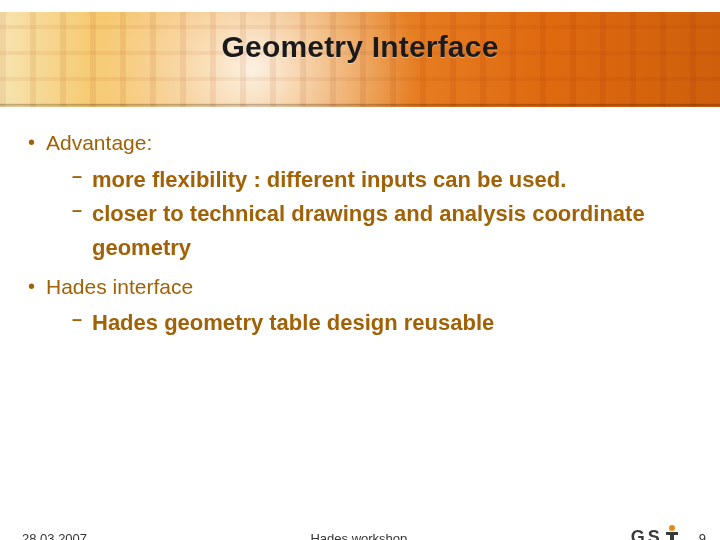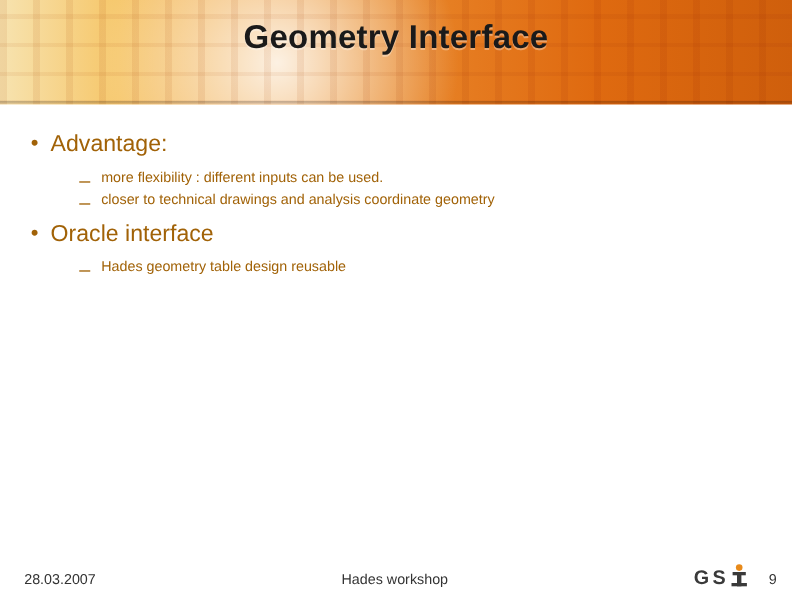--- a/index.html
+++ b/index.html
@@ -6,20 +6,21 @@
   html, body { width: 720px; height: 540px; font-family: Arial, Helvetica, sans-serif; background: #fff; overflow: hidden; }
   .slide { position: relative; width: 720px; height: 540px; }
   .banner {
     position: relative;
     width: 720px;
     height: 95px;
     background:
       radial-gradient(circle at 35% 60%, rgba(255,255,255,0.85) 0%, rgba(255,255,255,0) 35%),
       linear-gradient(90deg, #f7e3b0 0%, #f6c668 15%, #f0a94a 30%, #e98f2f 45%, #e57a1f 60%, #df6a10 75%, #cf5f0c 100%);
     overflow: hidden;
+    margin-top: 12px;
   }
   .banner::before {
     content: "";
     position: absolute; inset: 0;
     background:
       repeating-linear-gradient(90deg, rgba(180,90,20,0.10) 0 6px, rgba(180,90,20,0) 6px 30px),
       repeating-linear-gradient(0deg, rgba(180,90,20,0.08) 0 4px, rgba(180,90,20,0) 4px 26px);
     mix-blend-mode: multiply;
   }
   .banner::after {
@@ -43,21 +44,21 @@
     position: absolute;
     top: 115px;
     left: 22px;
     right: 20px;
     color: #a16207;
   }
   ul.level1 { list-style: none; }
   ul.level1 > li { position: relative; padding-left: 24px; font-size: 21px; line-height: 1.5; margin-bottom: 4px; }
   ul.level1 > li::before { content: "•"; position: absolute; left: 6px; top: 0; font-size: 20px; }
   ul.level2 { list-style: none; margin-top: 4px; margin-bottom: 6px; }
-  ul.level2 > li { position: relative; padding-left: 46px; font-size: 13px; line-height: 1.55; }
+  ul.level2 > li { position: relative; padding-left: 46px; font-size: 22px; line-height: 1.55; font-weight: bold; }
   ul.level2 > li::before { content: "–"; position: absolute; left: 26px; top: 0; font-size: 18px; }
 
   .footer {
     position: absolute;
     left: 0; right: 0; bottom: 0;
     height: 34px;
     display: flex;
     align-items: flex-end;
     padding: 0 14px 6px 22px;
     font-size: 13px;
@@ -89,21 +90,21 @@
   <div class="content">
     <ul class="level1">
       <li>
         <span>Advantage:</span>
         <ul class="level2">
           <li><span>more flexibility : different inputs can be used.</span></li>
           <li><span>closer to technical drawings and analysis coordinate geometry</span></li>
         </ul>
       </li>
       <li>
-        <span>Oracle interface</span>
+        <span>Hades interface</span>
         <ul class="level2">
           <li><span>Hades geometry table design reusable</span></li>
         </ul>
       </li>
     </ul>
   </div>
 
   <div class="footer">
     <div class="date">28.03.2007</div>
     <div class="center">Hades workshop</div>

